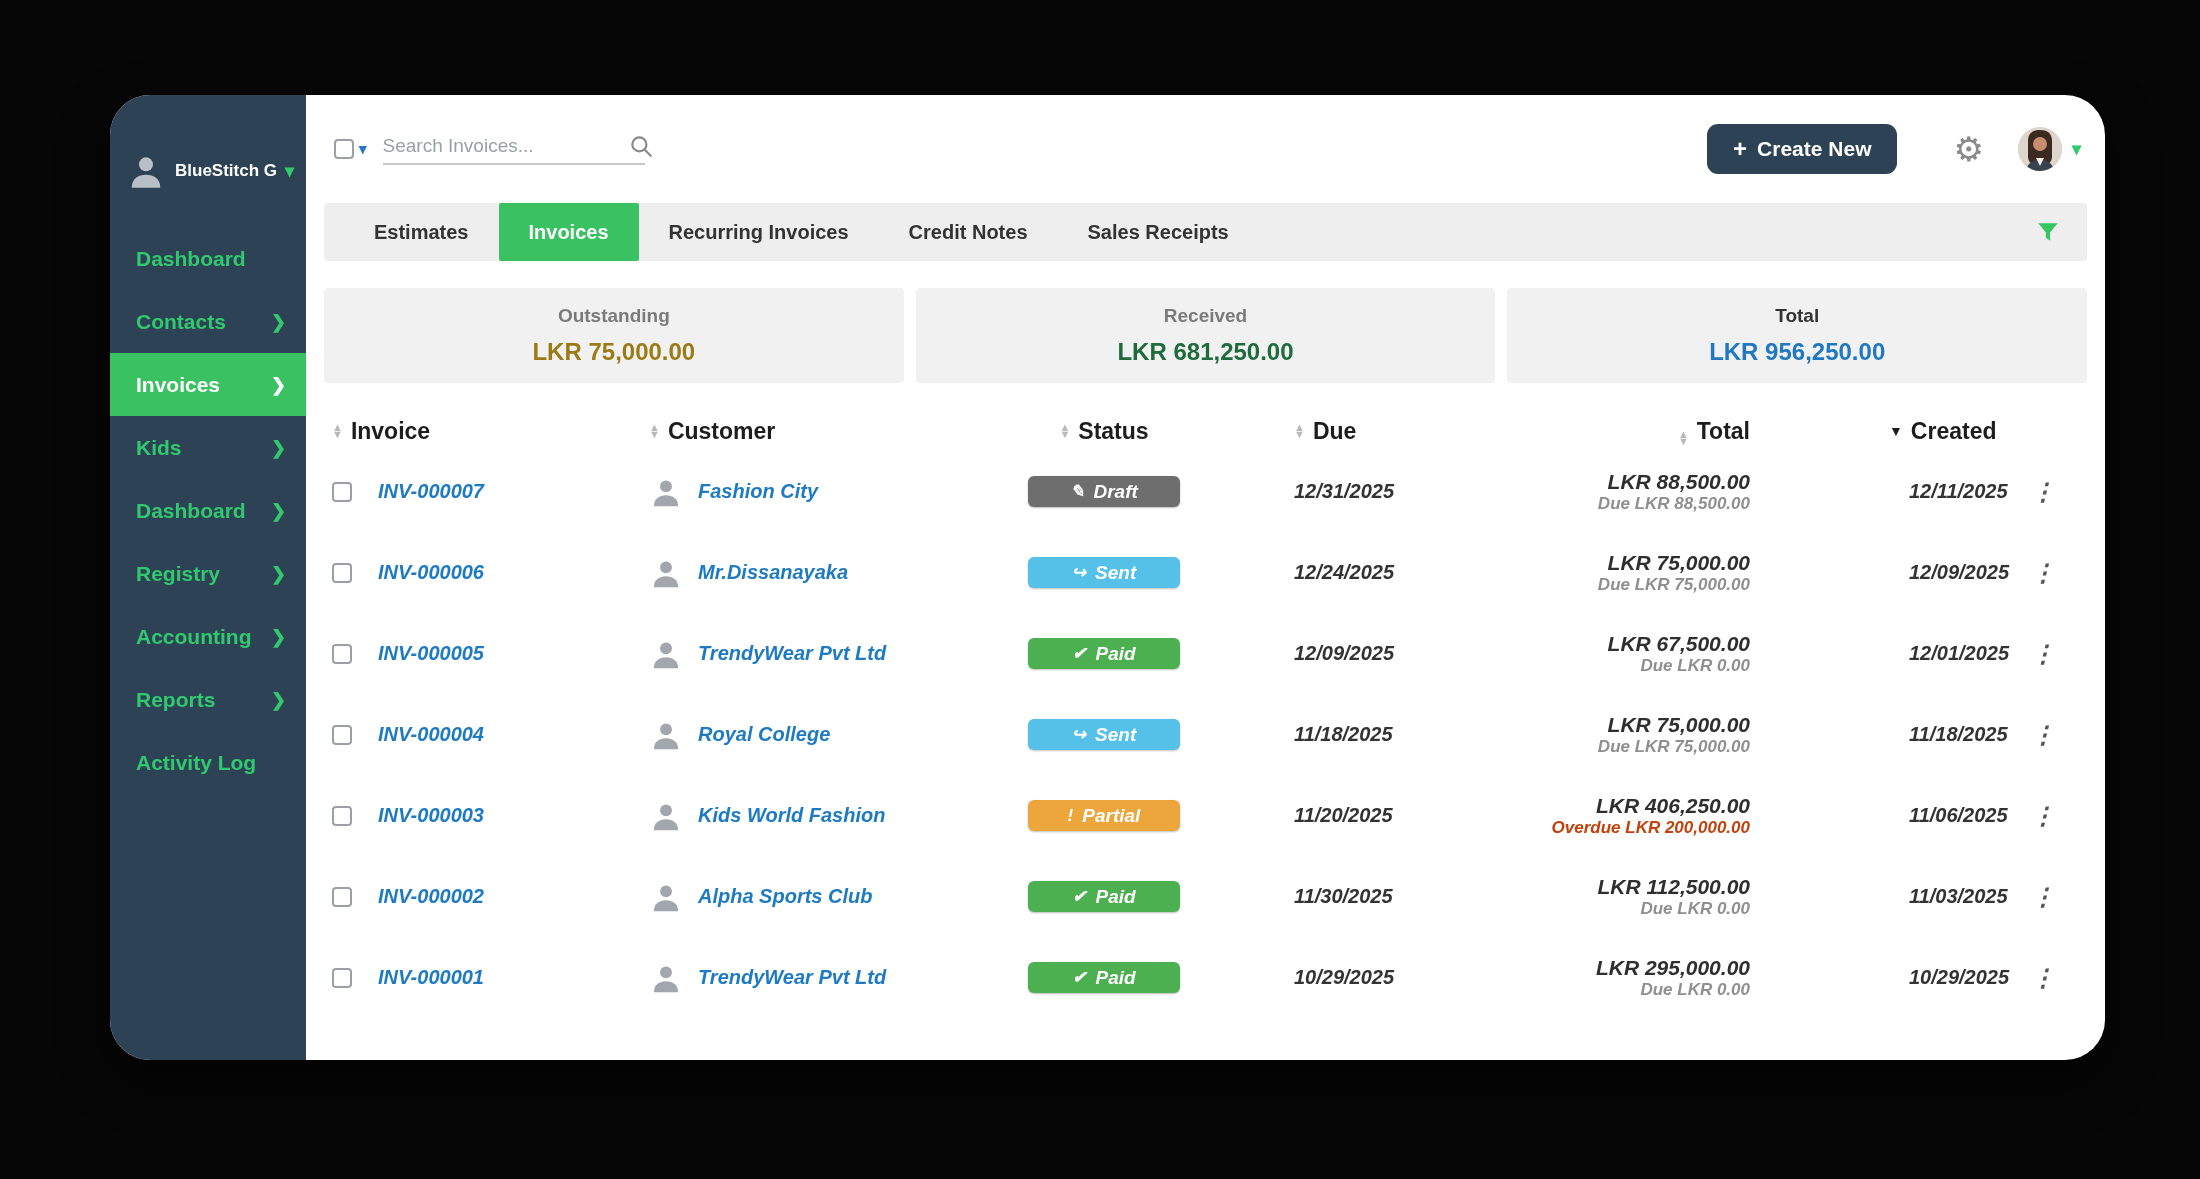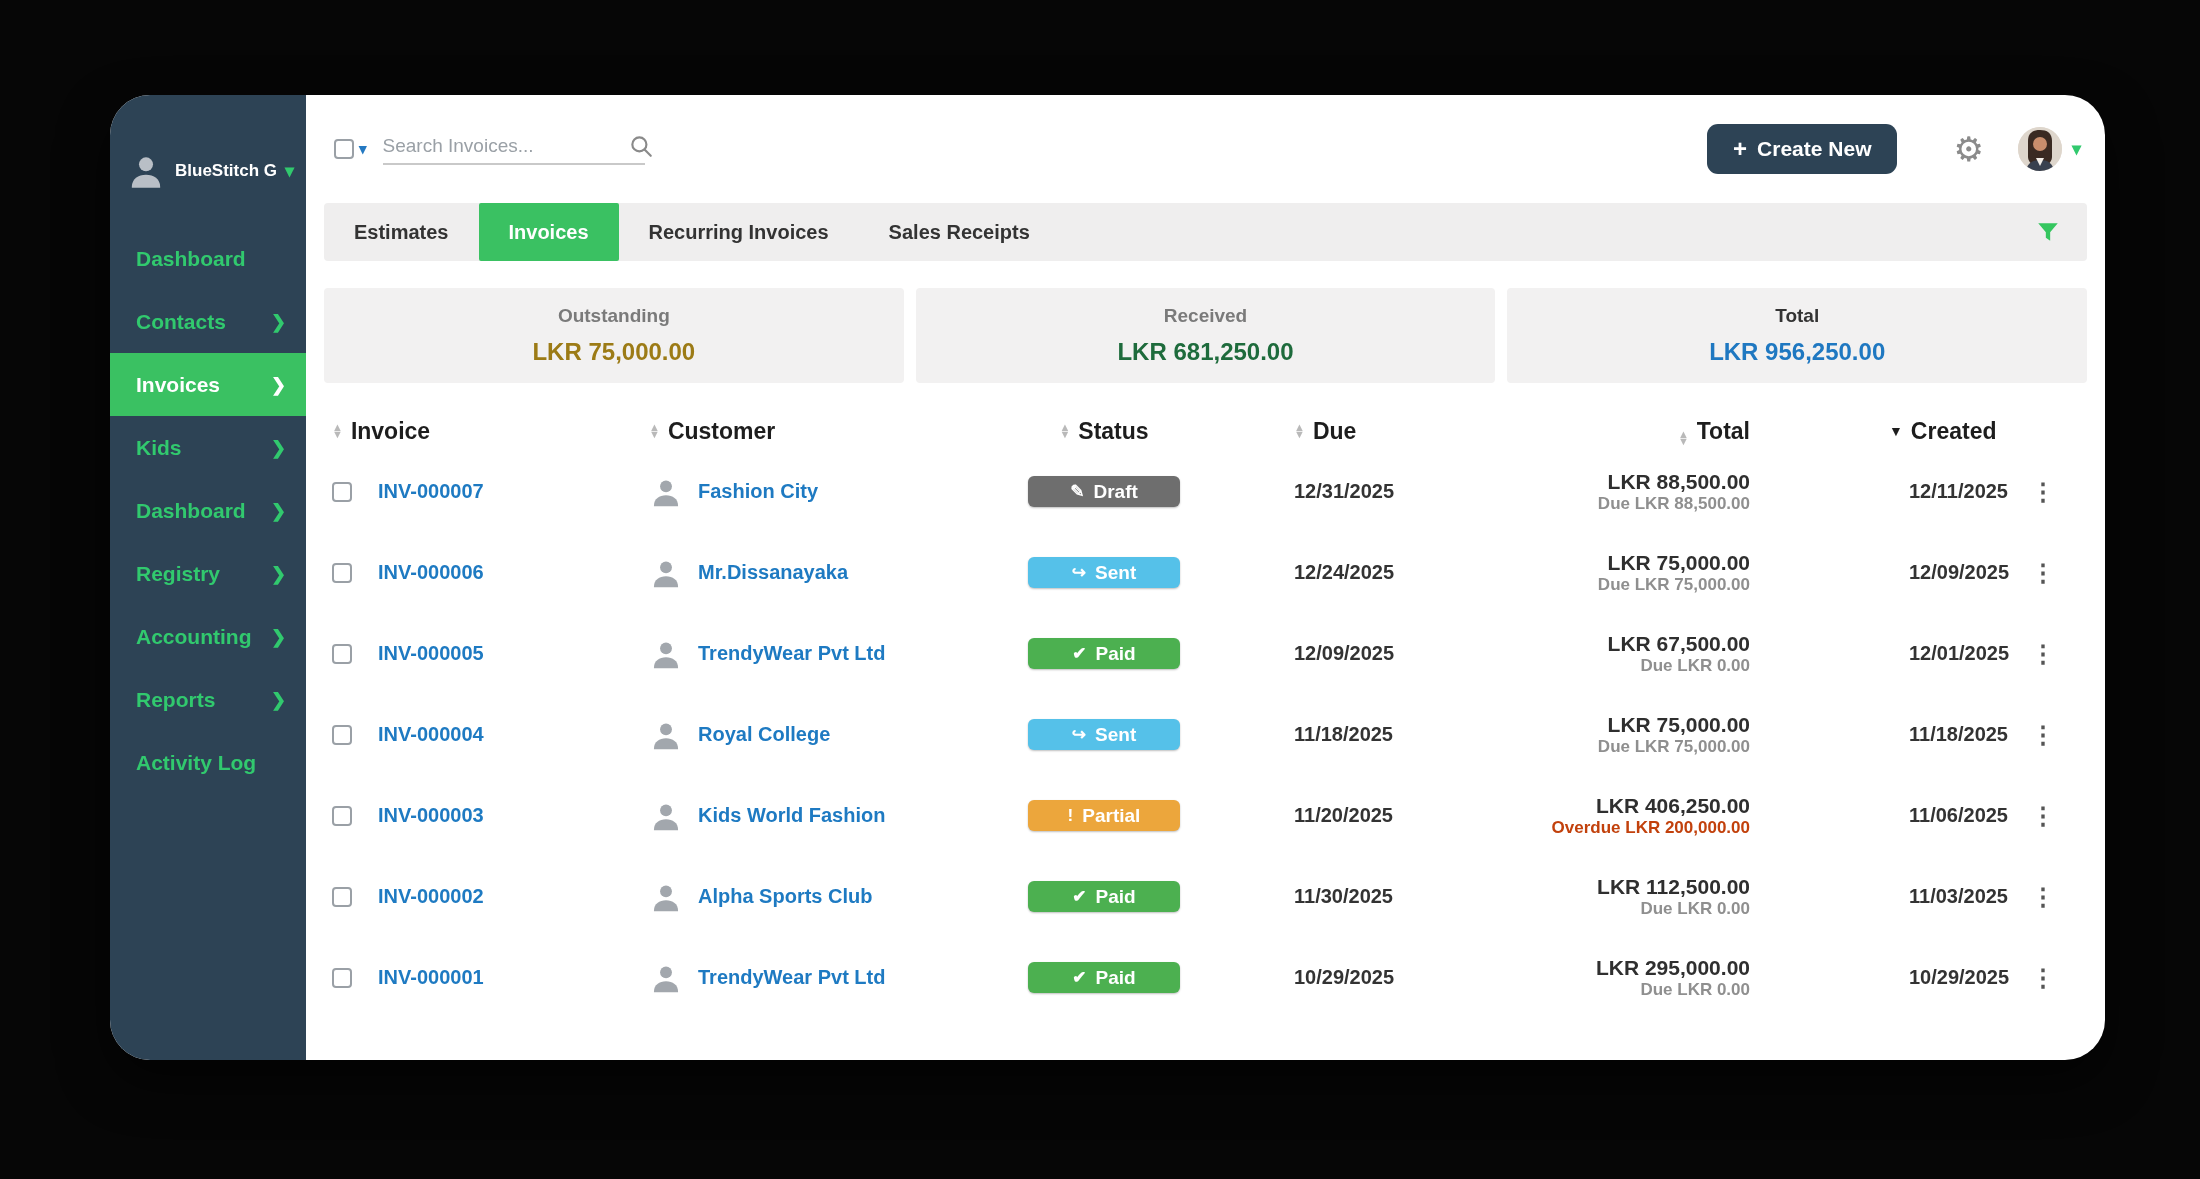--- a/index.html
+++ b/index.html
@@ -64,21 +64,21 @@
 
   .col-invoice { width:300px; padding-left:8px; display:flex; align-items:center; }
   .col-customer { width:350px; padding-left:25px; display:flex; align-items:center; }
   .col-status { width:260px; display:flex; justify-content:center; }
   .col-due { width:230px; padding-left:60px; display:flex; align-items:center; }
   .col-total { width:300px; padding-right:14px; display:flex; flex-direction:column; align-items:flex-end; justify-content:center; }
   .col-created { flex:1; display:flex; align-items:center; justify-content:space-between; padding-left:145px; padding-right:32px; }
   .thead .col-total { flex-direction:row; justify-content:flex-end; }
   .thead .col-created { padding-left:125px; justify-content:flex-start; }
 
-  .row { display:flex; align-items:center; height:81px; }
+  .row { display:flex; align-items:center; height:81px;font-style:italic; }
   .inv-link, .cust-link { color:#1e7ac2; font-size:20px; font-weight:bold; text-decoration:none; cursor:pointer; }
   .row .checkbox { margin-right:26px; }
   .cust-avatar { width:34px; height:34px; margin-right:15px; flex-shrink:0; }
   .badge { width:152px; height:31px; border-radius:6px; display:flex; align-items:center; justify-content:center;
     gap:9px; color:#fff; font-size:19px; font-weight:bold; cursor:pointer; box-shadow:0 1px 2px rgba(0,0,0,0.25); }
   .badge-Draft { background:#6e6e6e; }
   .badge-Sent { background:#55c1e9; }
   .badge-Paid { background:#4cb050; }
   .badge-Partial { background:#eca63c; }
   .badge-icon { font-size:17px; line-height:1; }
@@ -176,33 +176,36 @@
           <path d="M10 14c0-8 5-11 12-11s12 3 12 11v16c0 3-2 6-4 7H14c-2-1-4-4-4-7z" fill="#3a2a22"></path>
           <circle cx="22" cy="17" r="7" fill="#c98e6d"></circle>
           <path d="M8 44c1-8 7-11 14-11s13 3 14 11z" fill="#39414f"></path>
           <path d="M18 31h8l-4 8z" fill="#f3eee8"></path>
         </svg>
       </div>
       <span class="avatar-chevron">▾</span>
     </div>
 
     <div class="tabstrip">
-      <div style="display:flex;">
+      <div style="display:flex;padding-left:20px;">
   <div class="tab tabactive-false">
     <span>Estimates</span>
   </div>
 
   <div class="tab tabactive-true">
     <span>Invoices</span>
   </div>
 
   <div class="tab tabactive-false">
     <span>Recurring Invoices</span>
   </div>
 
+  <div class="tab tabactive-false">
+    <span>Credit Notes</span>
+  </div>
 
   <div class="tab tabactive-false">
     <span>Sales Receipts</span>
   </div>
 </div>
       <svg class="funnel" viewBox="0 0 24 24">
         <path d="M3 4h18l-7 8.2V20l-4-2.6v-5.2z" fill="#35c65f"></path>
       </svg>
     </div>
 

